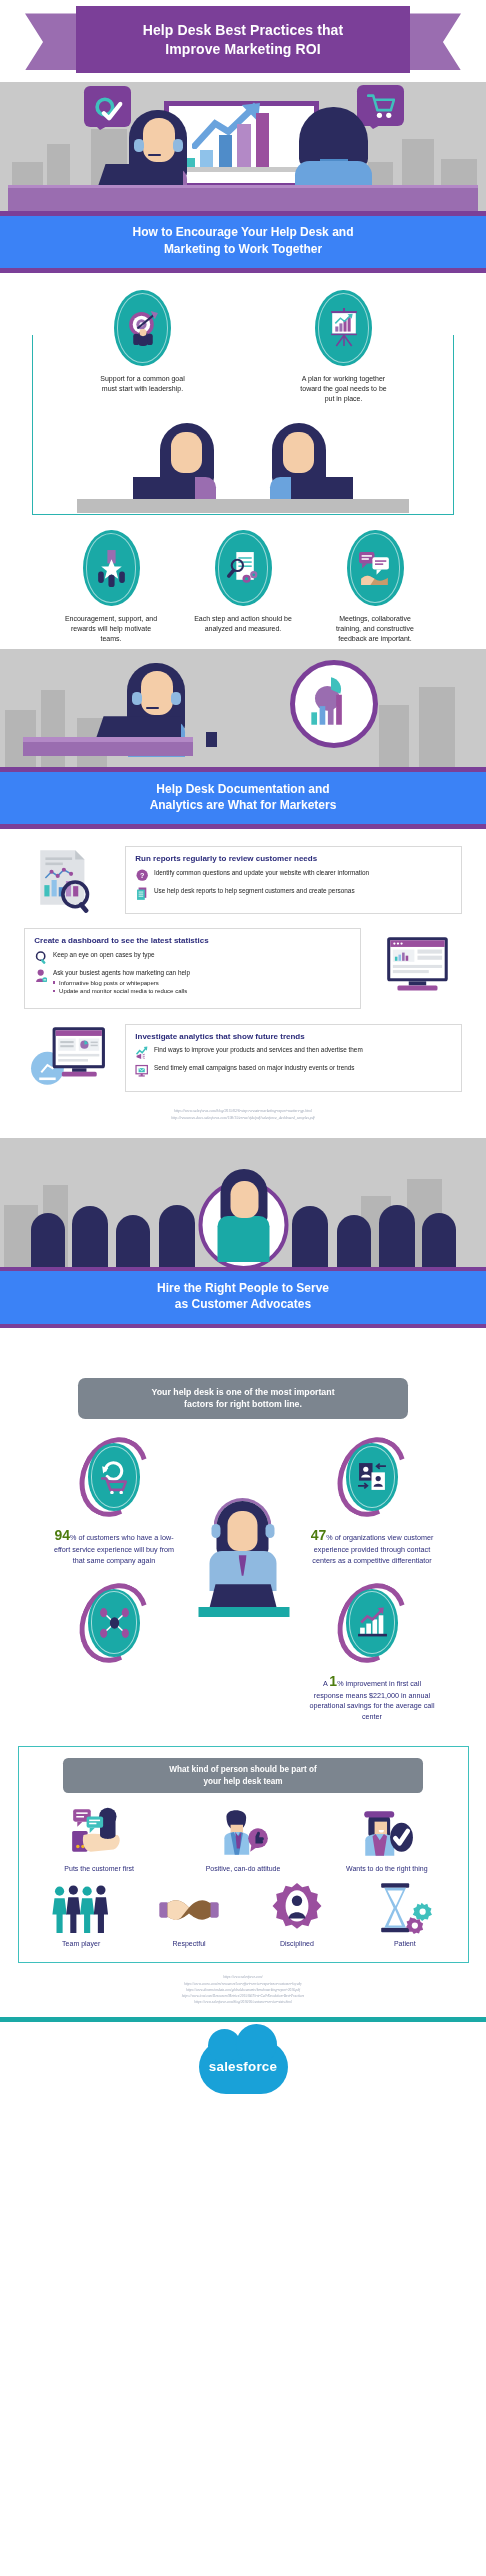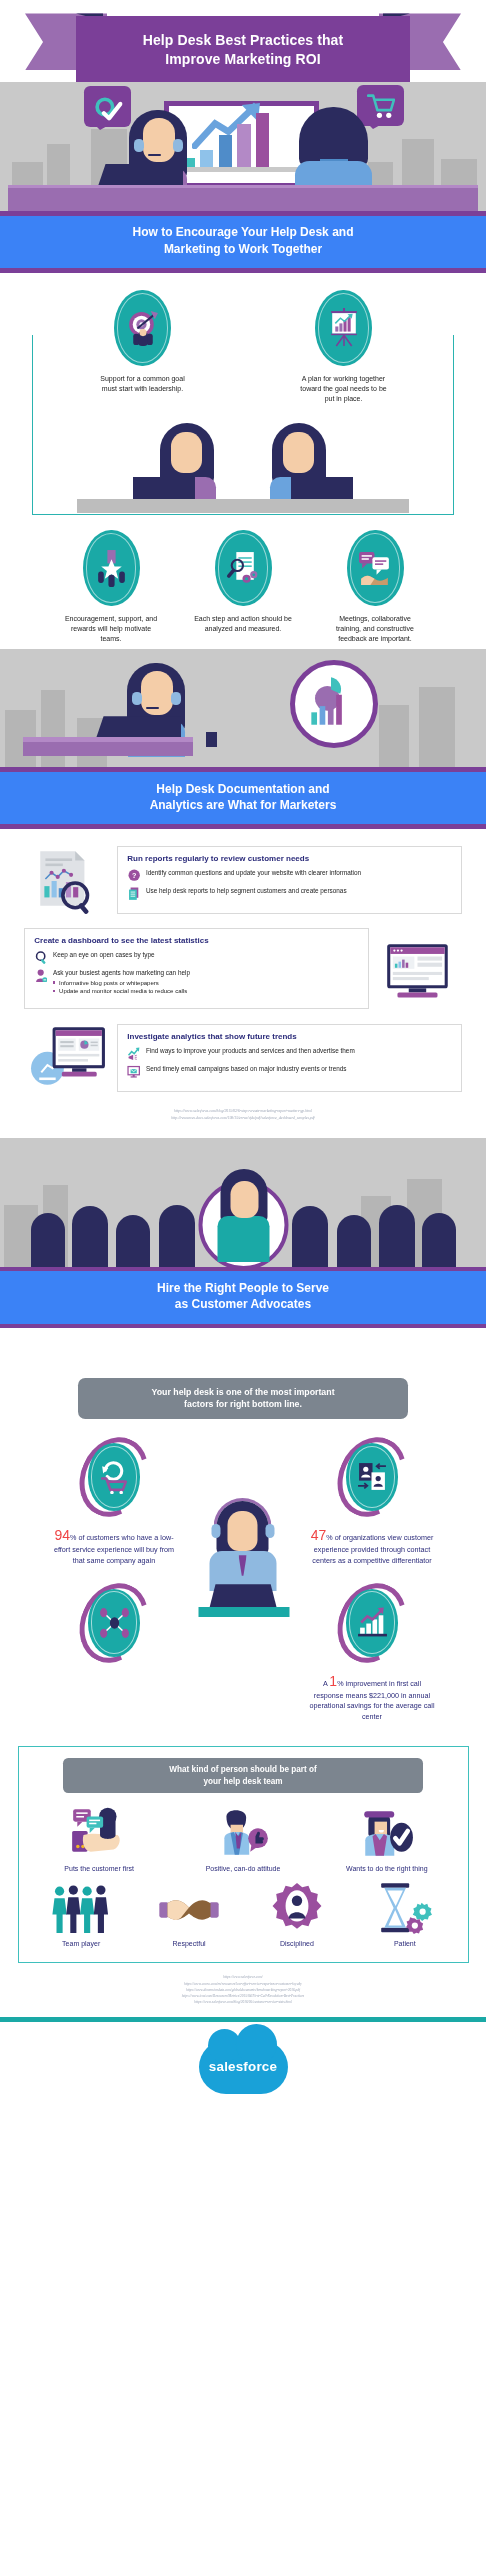--- a/index.html
+++ b/index.html
@@ -20,21 +20,21 @@
   }
   .ribbon-tail.left { left: 25px; clip-path: polygon(0 0,100% 0,100% 100%,0 100%,22% 50%); }
   .ribbon-tail.right { right: 25px; clip-path: polygon(0 0,100% 0,78% 50%,100% 100%,0 100%); }
   .ribbon-fold {
     position: absolute; top: 13.4px; width: 27px; height: 7.2px; background:#2b2b5e;
   }
   .ribbon-fold.left { left: 76px; clip-path: polygon(0 0, 100% 0, 100% 100%); }
   .ribbon-fold.right { right: 76px; clip-path: polygon(0 0, 100% 0, 0 100%); }
   .ribbon-main {
     position: absolute; top: 6.2px; left: 76px; right: 76px; height: 67px;
-    background: #7b3f98; display:flex; align-items:center; justify-content:center;margin-top:10px;
+    background: #7b3f98; display:flex; align-items:center; justify-content:center;
   }
   .ribbon-main h1 {
     color:#fff; font-size: 14px; font-weight: 700; text-align:center; line-height: 1.32;
     font-family: "Liberation Sans Narrow","Liberation Sans", sans-serif;
     letter-spacing: 0.1px; padding: 0 9.3px;
   }
 
   
   .hero { position: relative; height: 129px; background:#c9c9c9; overflow:hidden; }
   .hero .sky { position:absolute; inset:0; background:#c9c9c9; }
@@ -107,21 +107,21 @@
   .mid-scene { position:relative; height:122px; margin: 4.1px 0 0; }
   .mid-scene .mdesk { position:absolute; left:77px; right:77px; bottom:17.5px; height:13.4px; background:#bdbdbd; }
   .mid-person { position:absolute; bottom:30px; width:64px; height:77px; }
   .mid-person .hair { position:absolute; left:5.2px; top:0; width:54px; height:62px; background:#2b2b5e; border-radius:27px 27px 7.2px 7.2px; }
   .mid-person .face { position:absolute; left:15.5px; top:9.3px; width:31px; height:41px; background:#f4cda8; border-radius:14.4px 14.4px 12.4px 12.4px; }
   .mid-person .body { position:absolute; left:3.1px; top:54px; width:58px; height:31px; border-radius:10.3px 10.3px 0 0; }
   .mid-laptop { position:absolute; bottom:30px; width:62px; height:23px; background:#2b2b5e; }
 
   
   .panels { padding: 14.4px 0 5.2px; background:#fff; }
-  .panel-row { display:flex; align-items:flex-end; gap:5px; padding: 3.1px 24px 11.3px; }
+  .panel-row { display:flex; align-items:center; gap:13px; padding: 3.1px 24px 11.3px; }
   .panel-row.rev { flex-direction: row-reverse; }
   .panel {
     flex: 1; border:0.5px solid #d9d9d9; background:#fff; padding: 7.2px 9.3px 8.2px;
   }
   .panel h3 {
     color:#2b2b7a; font-size: 8px; font-weight:700; margin-bottom: 5.2px;
     font-family:"Liberation Sans Narrow","Liberation Sans",sans-serif;
   }
   .pitem { display:flex; gap:5.2px; align-items:flex-start; margin-bottom: 4.6px; }
   .pitem .pico { flex:0 0 13.4px; height:13.4px; display:flex; align-items:center; justify-content:center; }
@@ -163,21 +163,21 @@
     transform: rotate(24deg);
   }
   .ring .inner {
     position:absolute; left:7.2px; top:7.2px; right:7.2px; bottom:7.2px; background:#1aa9a6; border-radius:27px/35px;
     display:flex; align-items:center; justify-content:center;
   }
   .ring .inner::before { content:""; position:absolute; inset:2.6px; border:1px solid rgba(255,255,255,.6); border-radius:25px/33px; }
   .ring .inner svg { position:relative; z-index:2; }
   .stat p { font-size: 7.2px; line-height: 1.44; color:#2b2b7a; max-width: 129px; margin: 0 auto;
      font-family:"Liberation Sans Narrow","Liberation Sans",sans-serif; }
-  .stat .big { font-size: 14px; font-weight:400; color:#ef4444; }
+  .stat .big { font-size: 14px; font-weight:700; color:#4d7c0f; }
 
   .center-agent {
     position:absolute; left:50%; transform:translateX(-50%); top: 61px; width:77px; height:108px; z-index:3;
   }
   .center-agent .hair { position:absolute; left:12.4px; top:4.1px; width:52px; height:54px; background:#2b2b5e; border-radius:26px 26px 6.2px 6.2px; }
   .center-agent .face { position:absolute; left:23px; top:13.4px; width:30px; height:40px; background:#f4cda8; border-radius:14px 14px 11.3px 11.3px; }
   .center-agent .hs { position:absolute; left:9.3px; top:1px; width:58px; height:29px; border:3.6px solid #9a6db0; border-bottom:none; border-radius:29px 29px 0 0; }
   .center-agent .ear { position:absolute; top:27px; width:9.3px; height:13.4px; background:#8fb9e0; border-radius:4.6px; }
   .center-agent .ear.l { left:7.2px; } .center-agent .ear.r { right:7.2px; }
   .center-agent .body { position:absolute; left:5.2px; top:54px; width:67px; height:40px; background:#8fb9e0; border-radius:12.4px 12.4px 0 0; }

